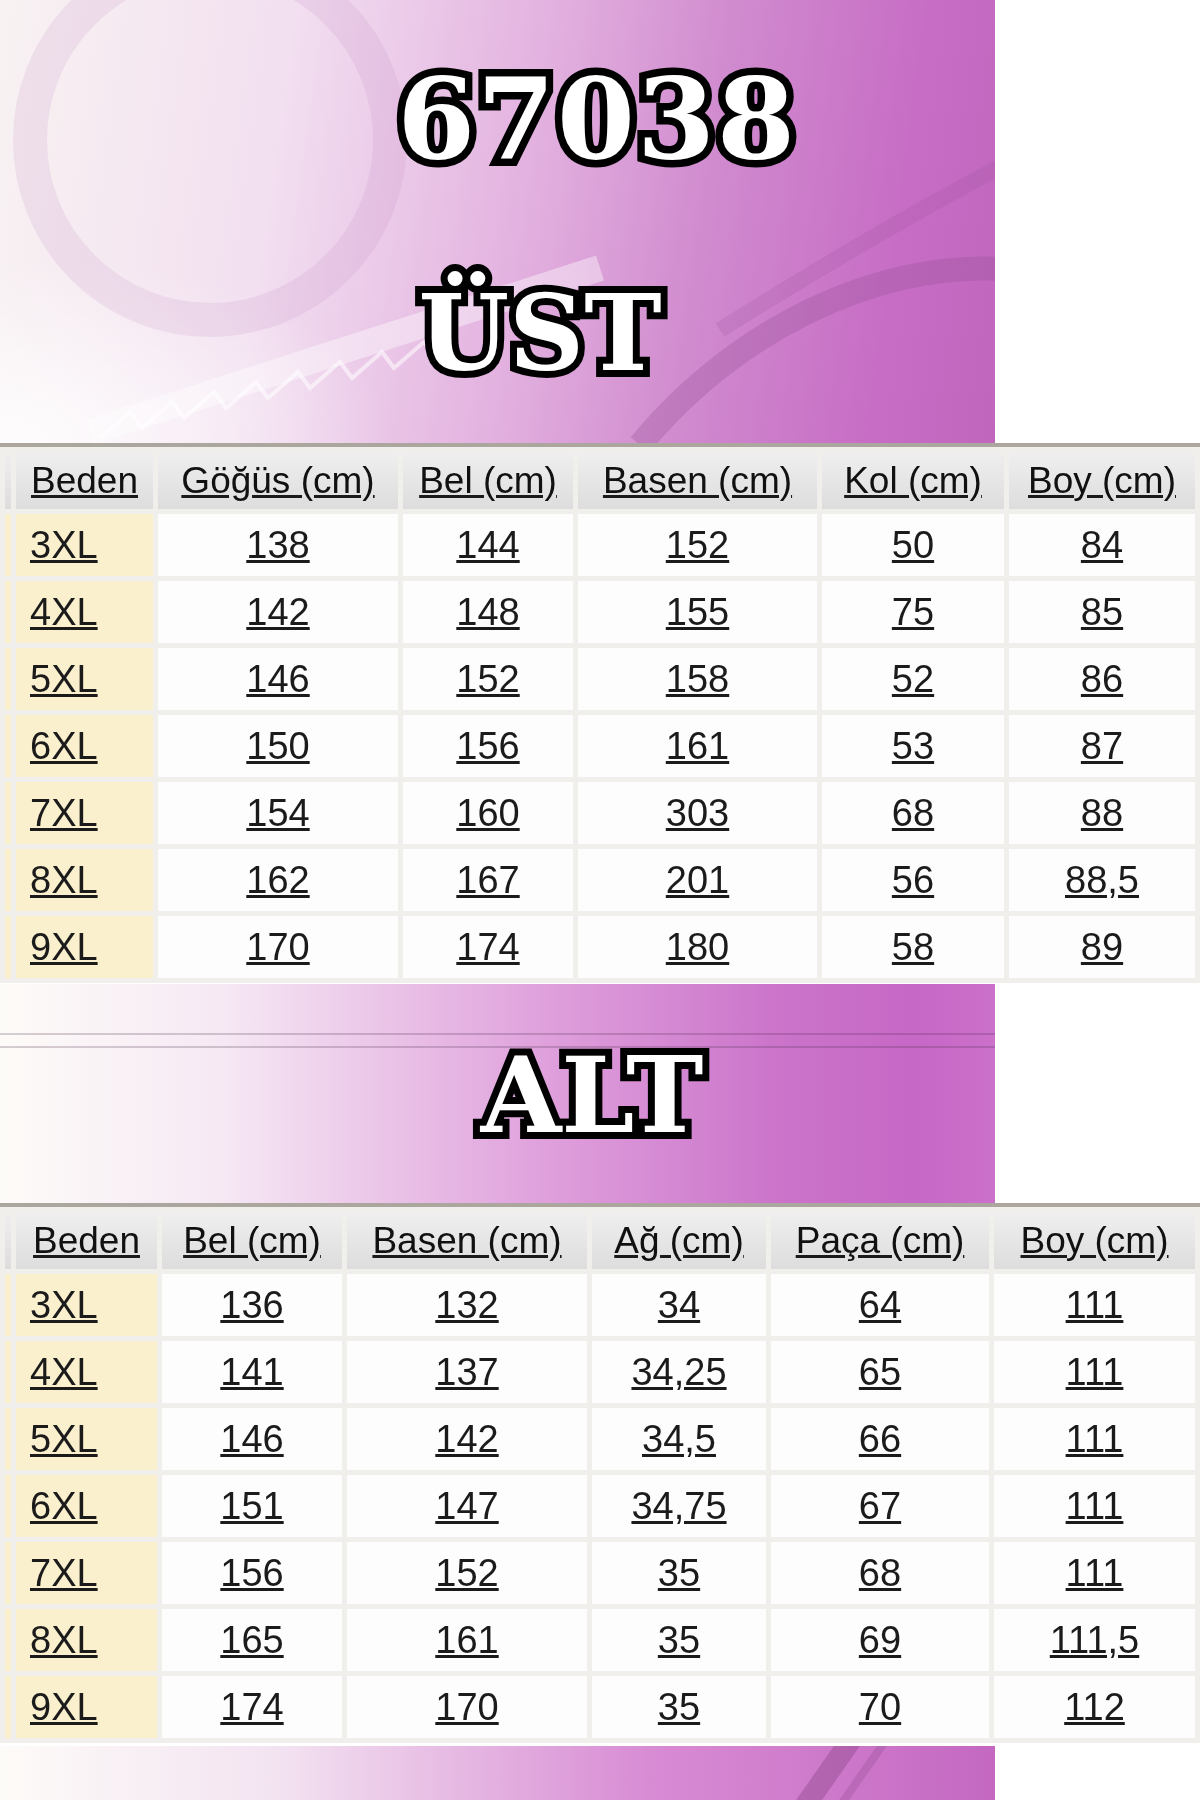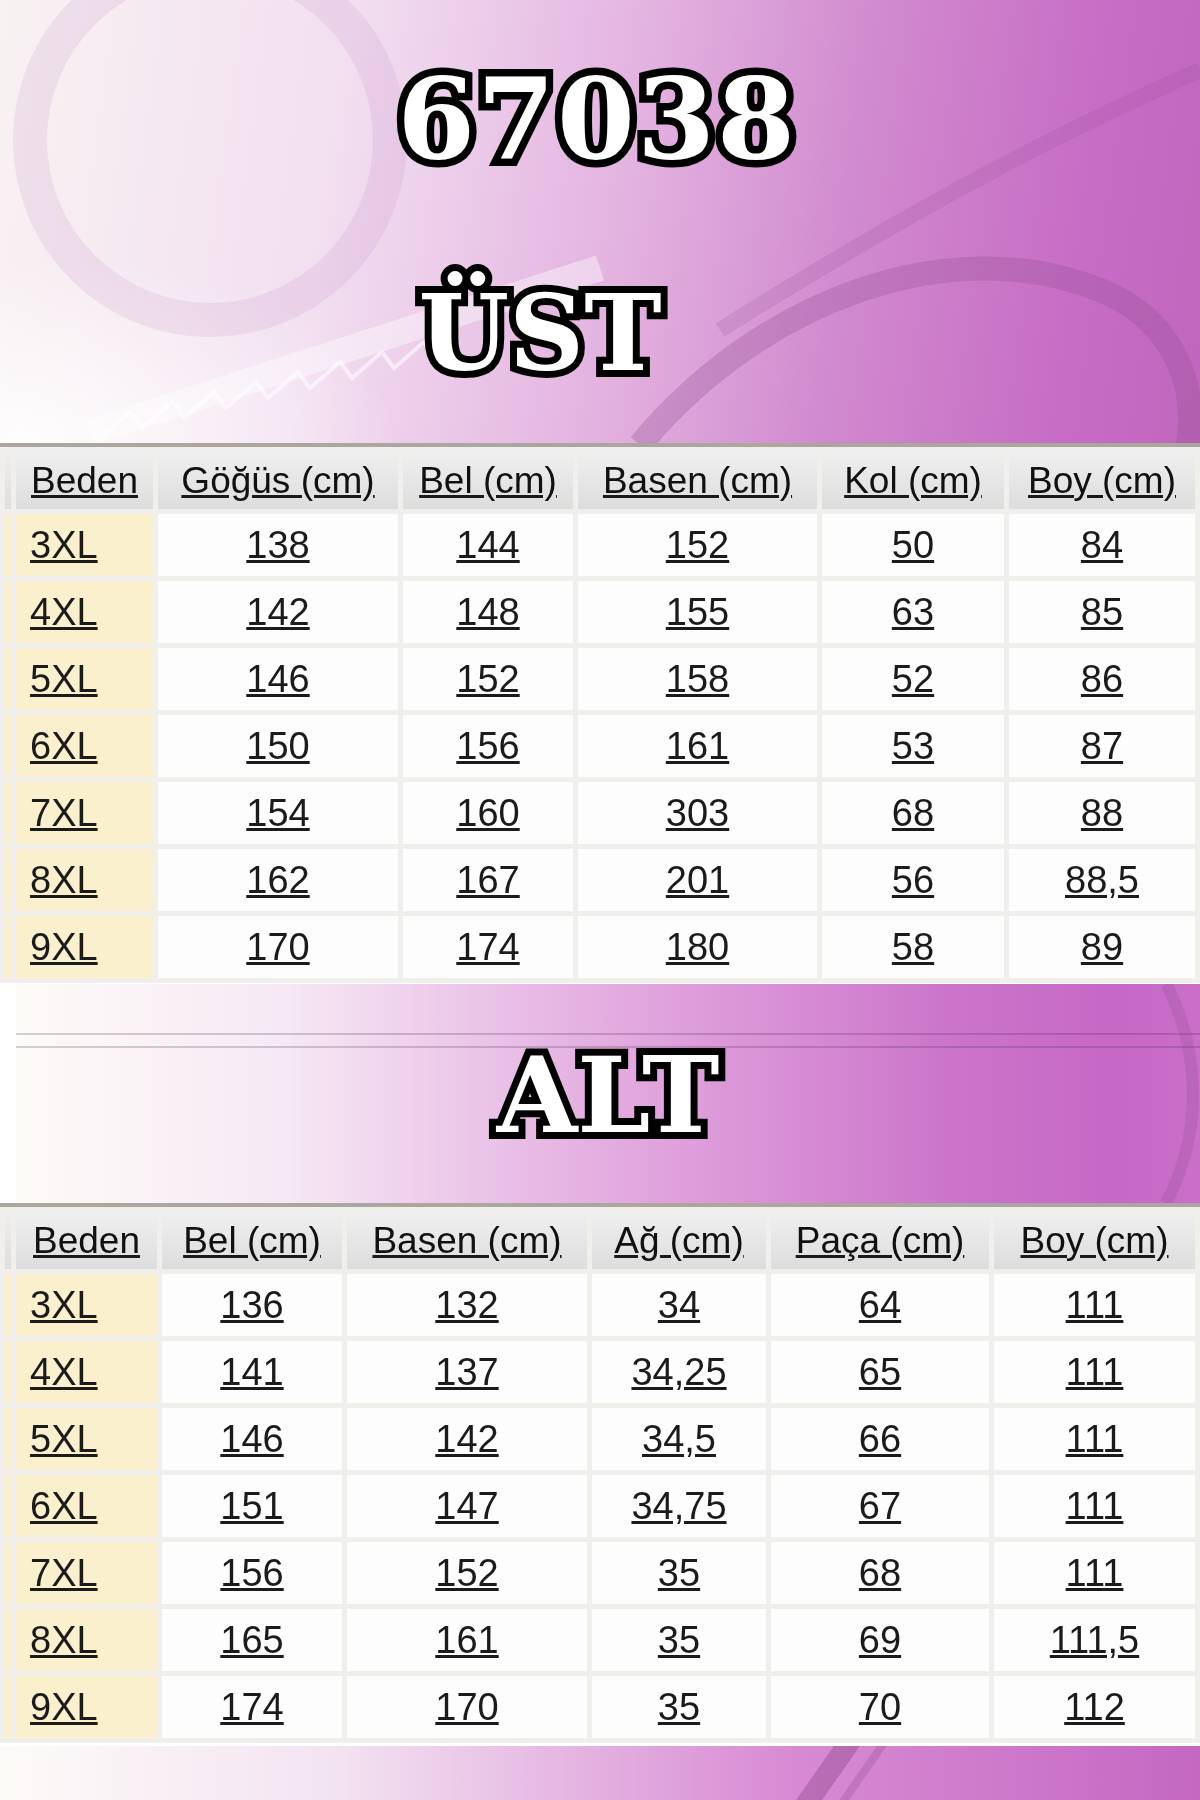--- a/index.html
+++ b/index.html
@@ -1,31 +1,30 @@
 <!DOCTYPE html>
 <html><head>
 <meta charset="utf-8">
 <style>
   html,body{margin:0;padding:0;background:#ffffff;}
   .page{
     position:relative;width:1200px;height:1800px;overflow:hidden;
     font-family:"Liberation Sans",sans-serif;color:#1b1b1b;
   }
   
-  .band{position:absolute;left:0;width:1200px;overflow:hidden;}
+  .band{position:absolute;left:0;width:995px;overflow:hidden;}
   .band-top{
     top:0;height:445px;
     background:
       radial-gradient(620px 300px at 2% 98%, rgba(255,255,255,0.85), rgba(255,255,255,0) 60%),
       linear-gradient(98deg,#f8f2f2 0%,#f2dff0 28%,#e3b2e0 52%,#d08ace 70%,#c76dc5 88%,#c066bd 100%);
   }
   .band-mid{
     top:984px;height:219px;
     background:linear-gradient(90deg,#fdfbf8 0%,#f6e9f4 22%,#dfa0dc 55%,#cb74ca 78%,#c668c6 92%,#cb70cb 100%);
-    margin-left:16px;
   }
   .band-bottom{
     top:1746px;height:54px;
     background:linear-gradient(90deg,#fdfbf8 0%,#f3e3f1 28%,#d88cd4 65%,#c468c2 100%);
   }
   .deco{position:absolute;left:0;top:0;}
   .hline{position:absolute;left:0;width:1200px;height:2px;background:rgba(70,40,70,0.22);}
   .hline.h1{top:49px;}
   .hline.h2{top:62px;}
   .streak{position:absolute;top:0;left:815px;width:26px;height:54px;
@@ -118,21 +117,21 @@
           <td>152</td>
           <td>50</td>
           <td>84</td>
         </tr>
         <tr>
           <td class="sliver"></td>
           <td class="beden">4XL</td>
           <td>142</td>
           <td>148</td>
           <td>155</td>
-          <td>63</td>
+          <td>75</td>
           <td>85</td>
         </tr>
         <tr>
           <td class="sliver"></td>
           <td class="beden">5XL</td>
           <td>146</td>
           <td>152</td>
           <td>158</td>
           <td>52</td>
           <td>86</td>

